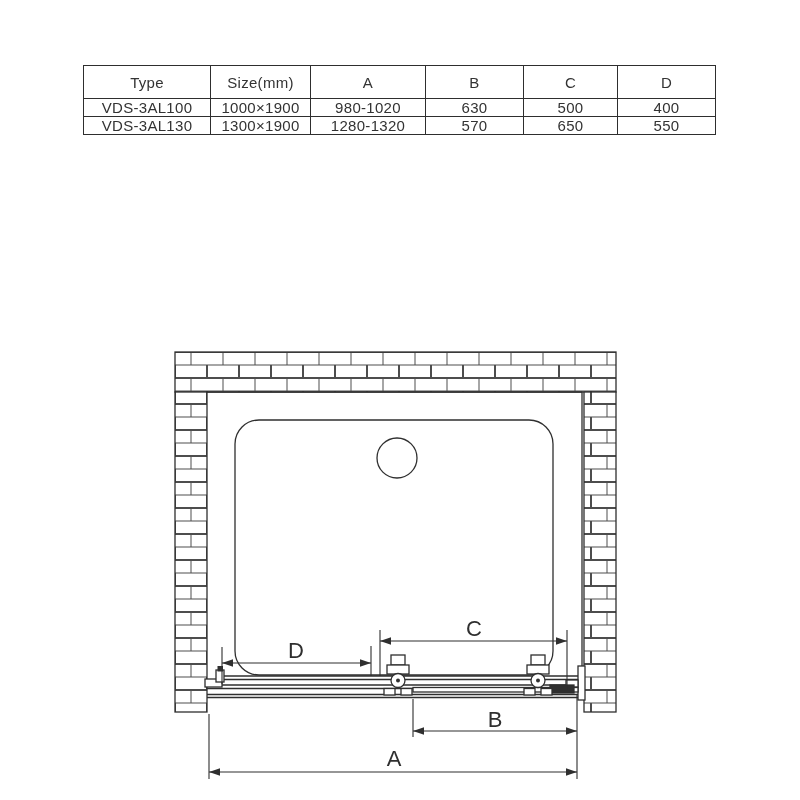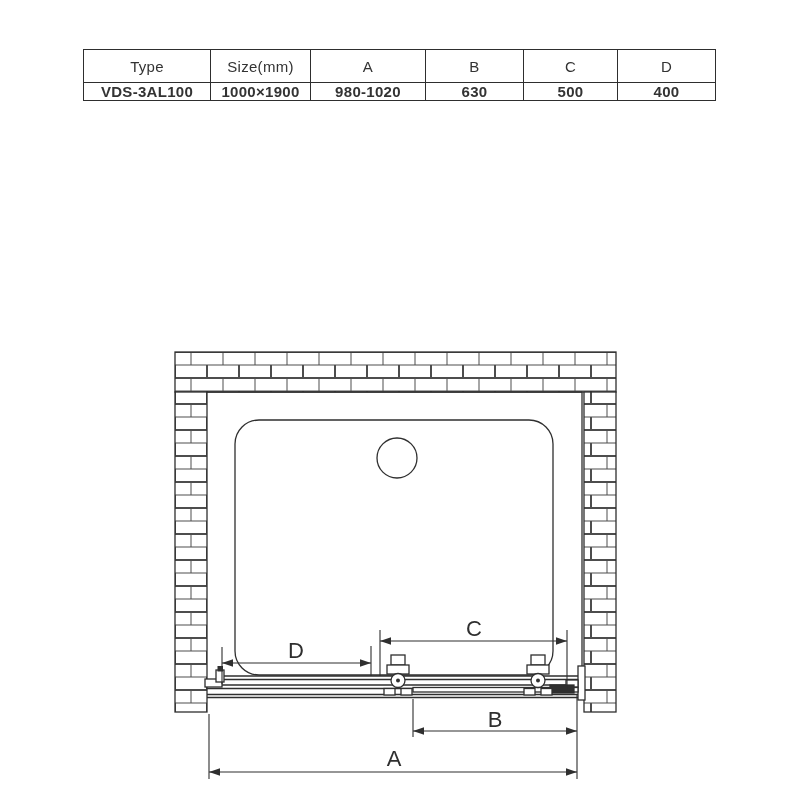--- a/index.html
+++ b/index.html
@@ -2,33 +2,33 @@
 <html><head>
 <meta charset="utf-8">
 <style>
   * { margin: 0; padding: 0; box-sizing: border-box; }
   html, body { width: 800px; height: 800px; background: #ffffff; overflow: hidden; }
   body { font-family: "Liberation Sans", sans-serif; position: relative; }
 
   .spec-table-wrap {
     position: absolute;
     left: 83px;
-    top: 49px;
+    top: 65px;
   }
   table.spec {
     border-collapse: collapse;
     table-layout: fixed;
   }
   table.spec th, table.spec td {
     border: 1.5px solid #2e2e2e;
     text-align: center;
     vertical-align: middle;
     height: 17px;
     font-size: 15px;
-    font-weight: 700;
+    font-weight: 400;
     color: #333333;
     letter-spacing: 0.3px;
     white-space: nowrap;
     padding: 0 2px;
   }
   table.spec th { height: 33px; font-weight: 400; }
 
   .diagram-wrap {
     position: absolute;
     left: 0; top: 0;
@@ -63,20 +63,28 @@
       </tr>
     </thead>
     <tbody>
       <tr>
         <td>VDS-3AL100</td>
         <td>1000×1900</td>
         <td>980-1020</td>
         <td>630</td>
         <td>500</td>
         <td>400</td>
+      </tr>
+      <tr>
+        <td>VDS-3AL130</td>
+        <td>1300×1900</td>
+        <td>1280-1320</td>
+        <td>570</td>
+        <td>650</td>
+        <td>550</td>
       </tr>
     </tbody>
   </table>
 </div>
 
 <div class="diagram-wrap">
 <svg width="800" height="800" viewBox="0 0 800 800" xmlns="http://www.w3.org/2000/svg">
   <defs>
     <pattern id="brick" x="175" y="352" width="32" height="26" patternUnits="userSpaceOnUse">
       <rect width="32" height="26" fill="#ffffff"></rect>

